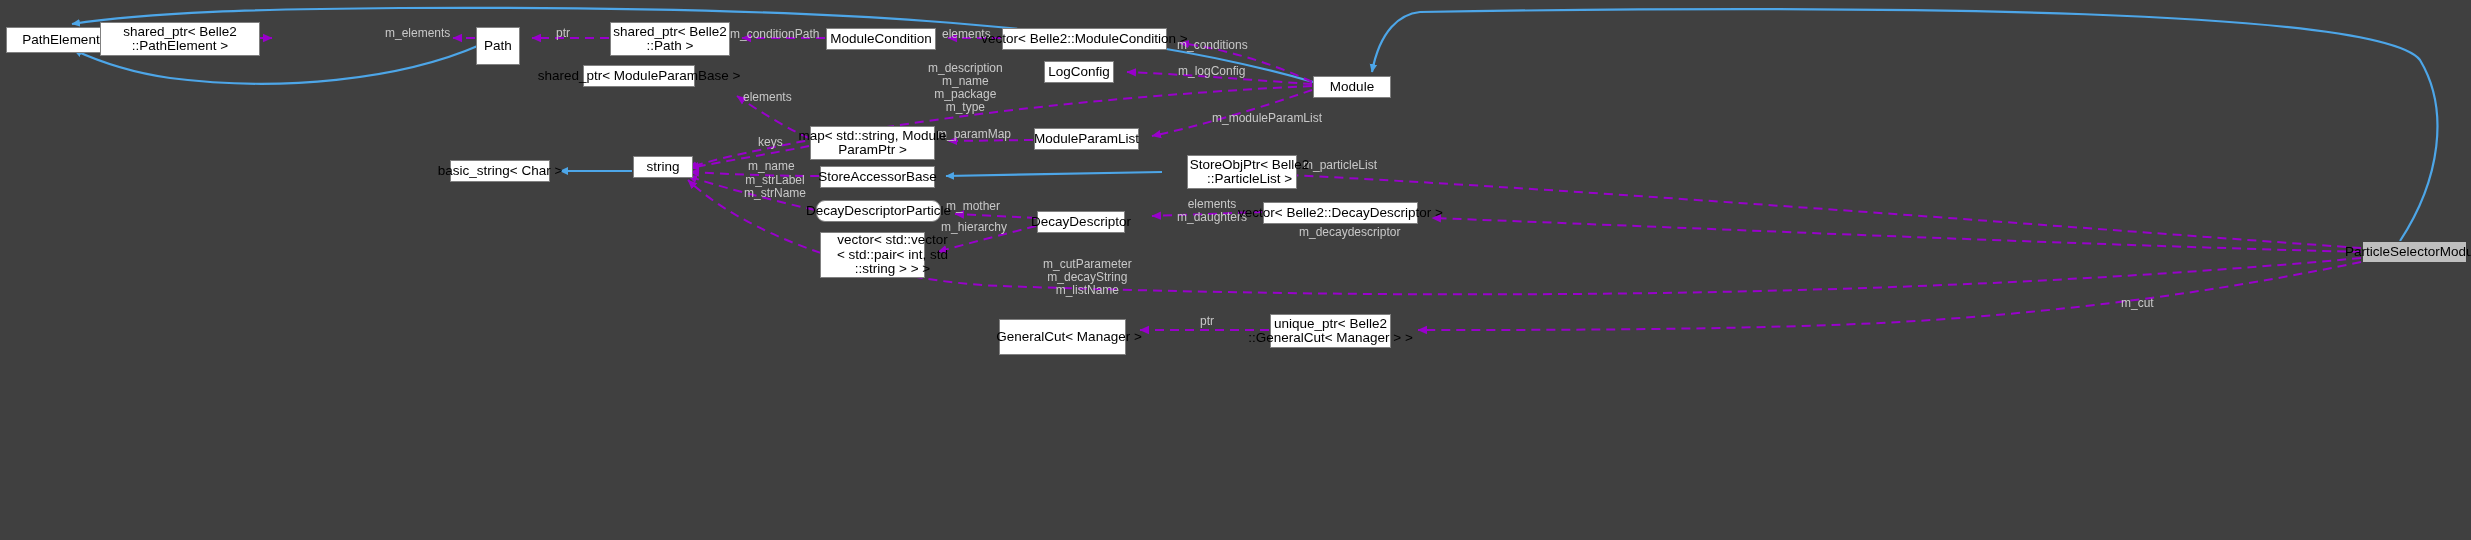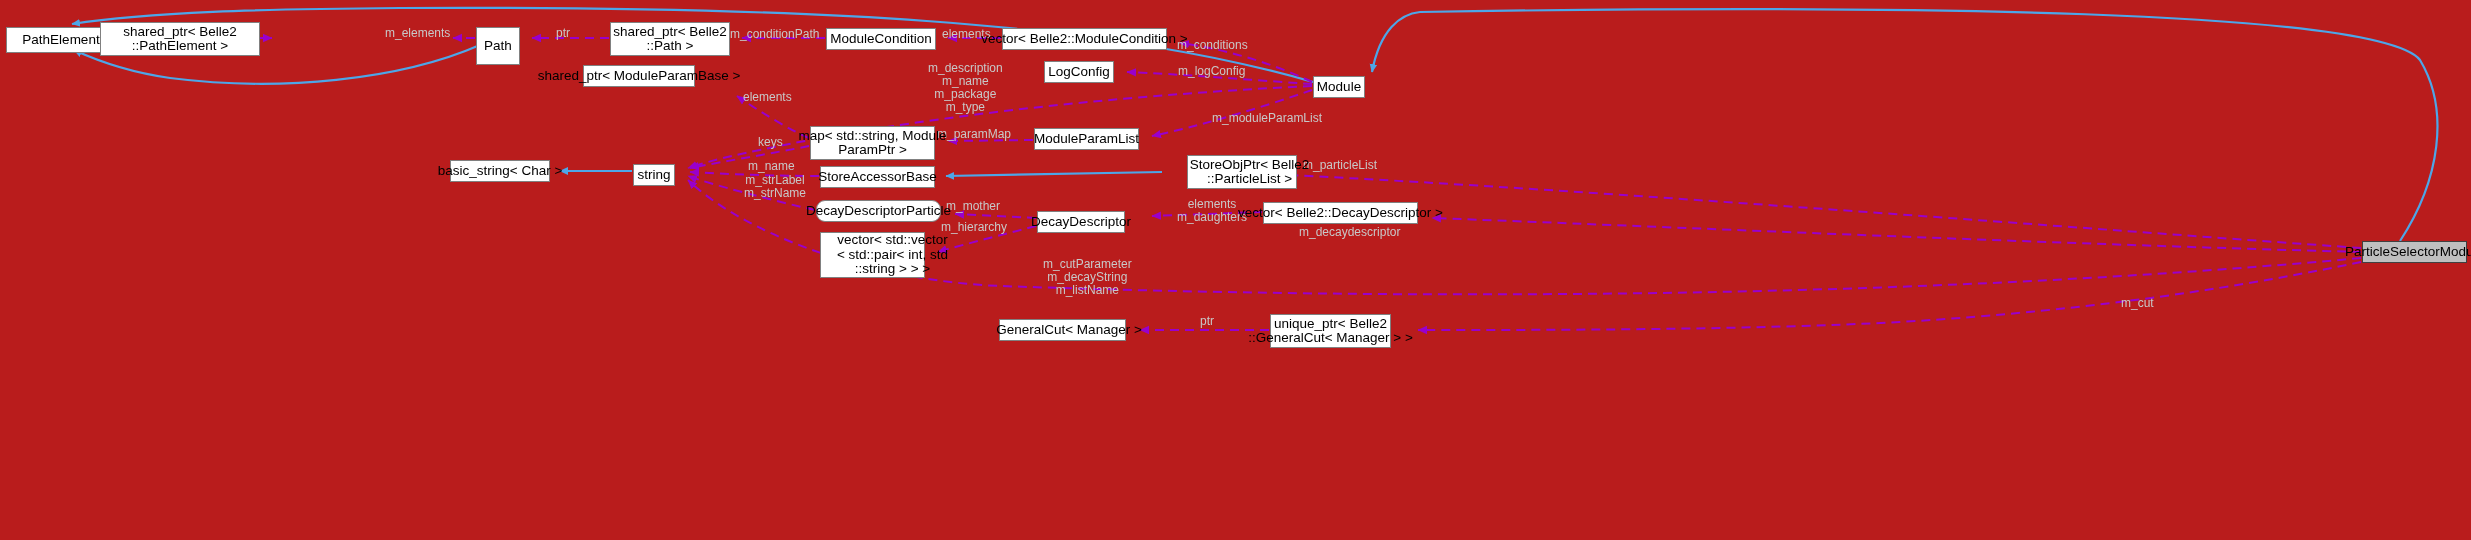--- a/index.html
+++ b/index.html
@@ -4,21 +4,21 @@
 <style>
   html, body {
     margin: 0;
     padding: 0;
     background: #000000;
   }
   #diagram {
     position: relative;
     width: 2471px;
     height: 540px;
-    background: #b91c1c;
+    background: #404040;
     font-family: "Liberation Sans", sans-serif;
     overflow: hidden;
   }
   #edge-layer {
     position: absolute;
     left: 0; top: 0;
     width: 2471px;
     height: 540px;
     pointer-events: none;
   }
@@ -132,39 +132,39 @@
   </svg>
 
   <div class="node" style="left:6px;   top:27px;  width:110px; height:26px;">PathElement</div>
   <div class="node" style="left:100px; top:22px;  width:160px; height:34px;">shared_ptr&lt; Belle2
 ::PathElement &gt;</div>
   <div class="node" style="left:476px; top:27px;  width:44px;  height:38px;">Path</div>
   <div class="node" style="left:610px; top:22px;  width:120px; height:34px;">shared_ptr&lt; Belle2
 ::Path &gt;</div>
   <div class="node" style="left:826px; top:28px;  width:110px; height:22px;">ModuleCondition</div>
   <div class="node" style="left:1002px;top:28px;  width:165px; height:22px;">vector&lt; Belle2::ModuleCondition &gt;</div>
-  <div class="node" style="left:1313px;top:76px;  width:52px;  height:22px;">Module</div>
+  <div class="node" style="left:1313px;top:76px;  width:78px;  height:22px;">Module</div>
   <div class="node" style="left:1044px;top:61px;  width:70px;  height:22px;">LogConfig</div>
   <div class="node" style="left:583px; top:65px; width:112px; height:22px;">shared_ptr&lt; ModuleParamBase &gt;</div>
   <div class="node" style="left:810px; top:126px; width:125px; height:34px;">map&lt; std::string, Module
 ParamPtr &gt;</div>
   <div class="node" style="left:1034px;top:128px; width:105px; height:22px;">ModuleParamList</div>
   <div class="node" style="left:450px; top:160px; width:100px; height:22px;">basic_string&lt; Char &gt;</div>
-  <div class="node" style="left:633px; top:164px; width:42px;  height:22px;">string</div>
+  <div class="node" style="left:633px; top:156px; width:60px;  height:22px;">string</div>
   <div class="node" style="left:820px; top:166px; width:115px; height:22px;">StoreAccessorBase</div>
   <div class="node" style="left:1187px;top:155px; width:110px; height:34px;padding-left:19px;">StoreObjPtr&lt; Belle2
 ::ParticleList &gt;</div>
   <div class="node" style="left:816px; top:200px; width:125px; height:22px;border-radius:9px;">DecayDescriptorParticle</div>
   <div class="node" style="left:1037px;top:211px; width:88px; height:22px;">DecayDescriptor</div>
   <div class="node" style="left:1263px;top:202px; width:155px; height:22px;">vector&lt; Belle2::DecayDescriptor &gt;</div>
   <div class="node" style="left:820px; top:232px; width:105px; height:46px;padding-left:44px;">vector&lt; std::vector
 &lt; std::pair&lt; int, std
 ::string &gt; &gt; &gt;</div>
   <div class="node focus" style="left:2362px;top:241px; width:105px; height:22px;">ParticleSelectorModule</div>
-  <div class="node" style="left:999px; top:319px; width:127px; height:22px;padding-left:17px;">GeneralCut&lt; Manager &gt;</div>
+  <div class="node" style="left:999px; top:319px; width:127px; height:36px;padding-left:17px;">GeneralCut&lt; Manager &gt;</div>
   <div class="node" style="left:1270px;top:314px; width:121px; height:34px;">unique_ptr&lt; Belle2
 ::GeneralCut&lt; Manager &gt; &gt;</div>
 
   <div class="edge-label" style="left:80px;  top:27px;">ptr</div>
   <div class="edge-label" style="left:200px; top:27px;">elements</div>
   <div class="edge-label" style="left:385px; top:27px;">m_elements</div>
   <div class="edge-label" style="left:556px; top:27px;">ptr</div>
   <div class="edge-label" style="left:730px; top:28px;">m_conditionPath</div>
   <div class="edge-label" style="left:942px; top:28px;">elements</div>
   <div class="edge-label" style="left:1177px;top:39px;">m_conditions</div>

